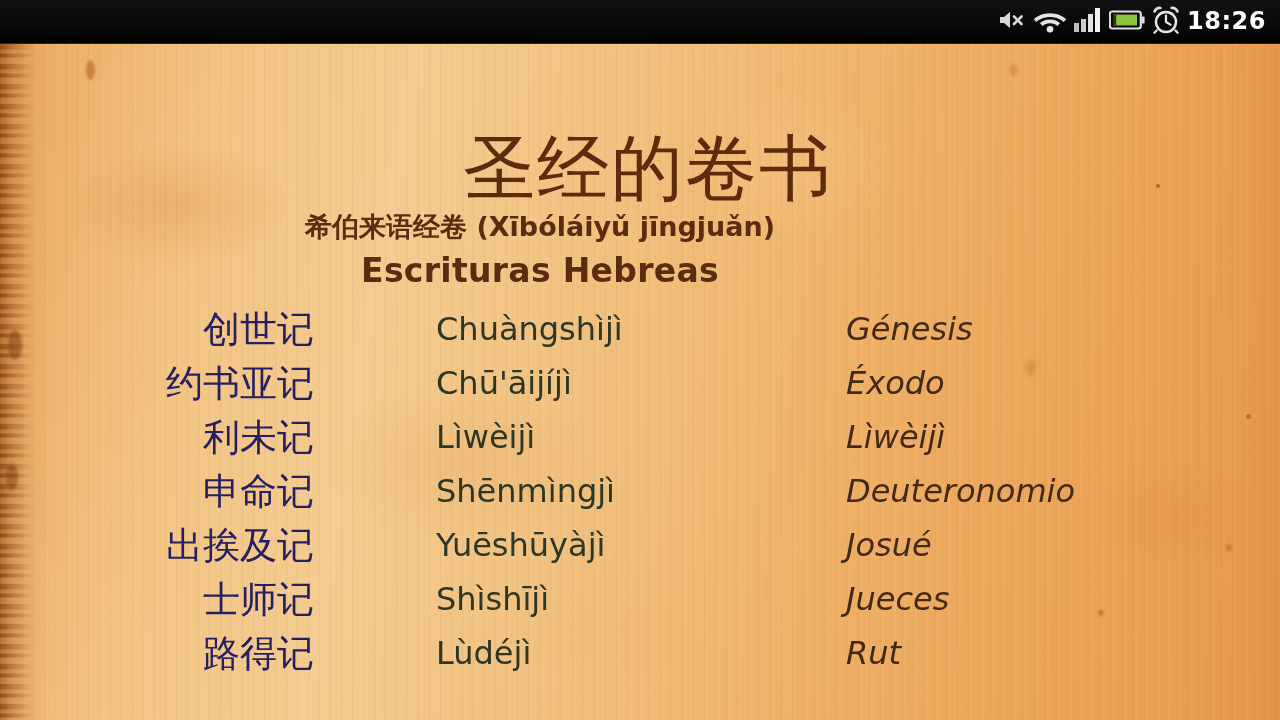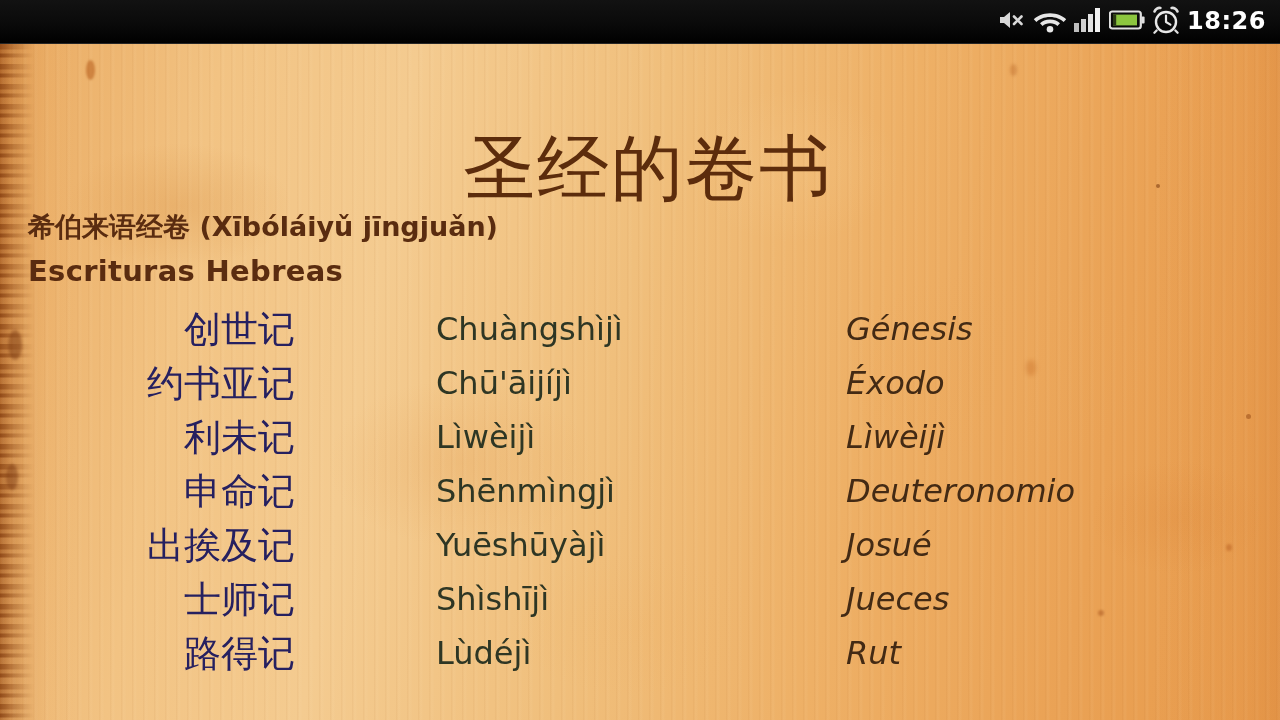--- a/index.html
+++ b/index.html
@@ -131,32 +131,31 @@
     line-height: 1;
     font-weight: normal;
     letter-spacing: 2px;
     white-space: nowrap;
     font-family: "DejaVu Sans", "Liberation Sans", sans-serif;
   }
   #subtitle-block {
     position: absolute;
     top: 166px; left: 0;
     width: 1080px;
-    text-align: left;
+    text-align: center;
     color: #5a2c10;
-    margin-left: 28px;
   }
   #subtitle-1 {
     font-size: 27px;
     font-weight: bold;
     line-height: 34px;
     white-space: nowrap;
   }
   #subtitle-2 {
-    font-size: 29px;
+    font-size: 33px;
     font-weight: bold;
     line-height: 34px;
     letter-spacing: 0.3px;
     margin-top: 10px;
     white-space: nowrap;
   }
 
   
   #booklist {
     position: absolute;
@@ -172,20 +171,21 @@
     left: 0;
     width: 295px;
     text-align: right;
     top: 50%;
     transform: translateY(-50%);
     color: #262060;
     font-size: 37px;
     line-height: 1;
     white-space: nowrap;
     font-family: "DejaVu Sans", "Liberation Sans", sans-serif;
+    padding-left: 19px;
   }
   .col-py {
     position: absolute;
     left: 436px;
     top: 50%;
     transform: translateY(-50%);
     color: #2e3624;
     font-size: 32px;
     line-height: 1;
     white-space: nowrap;

